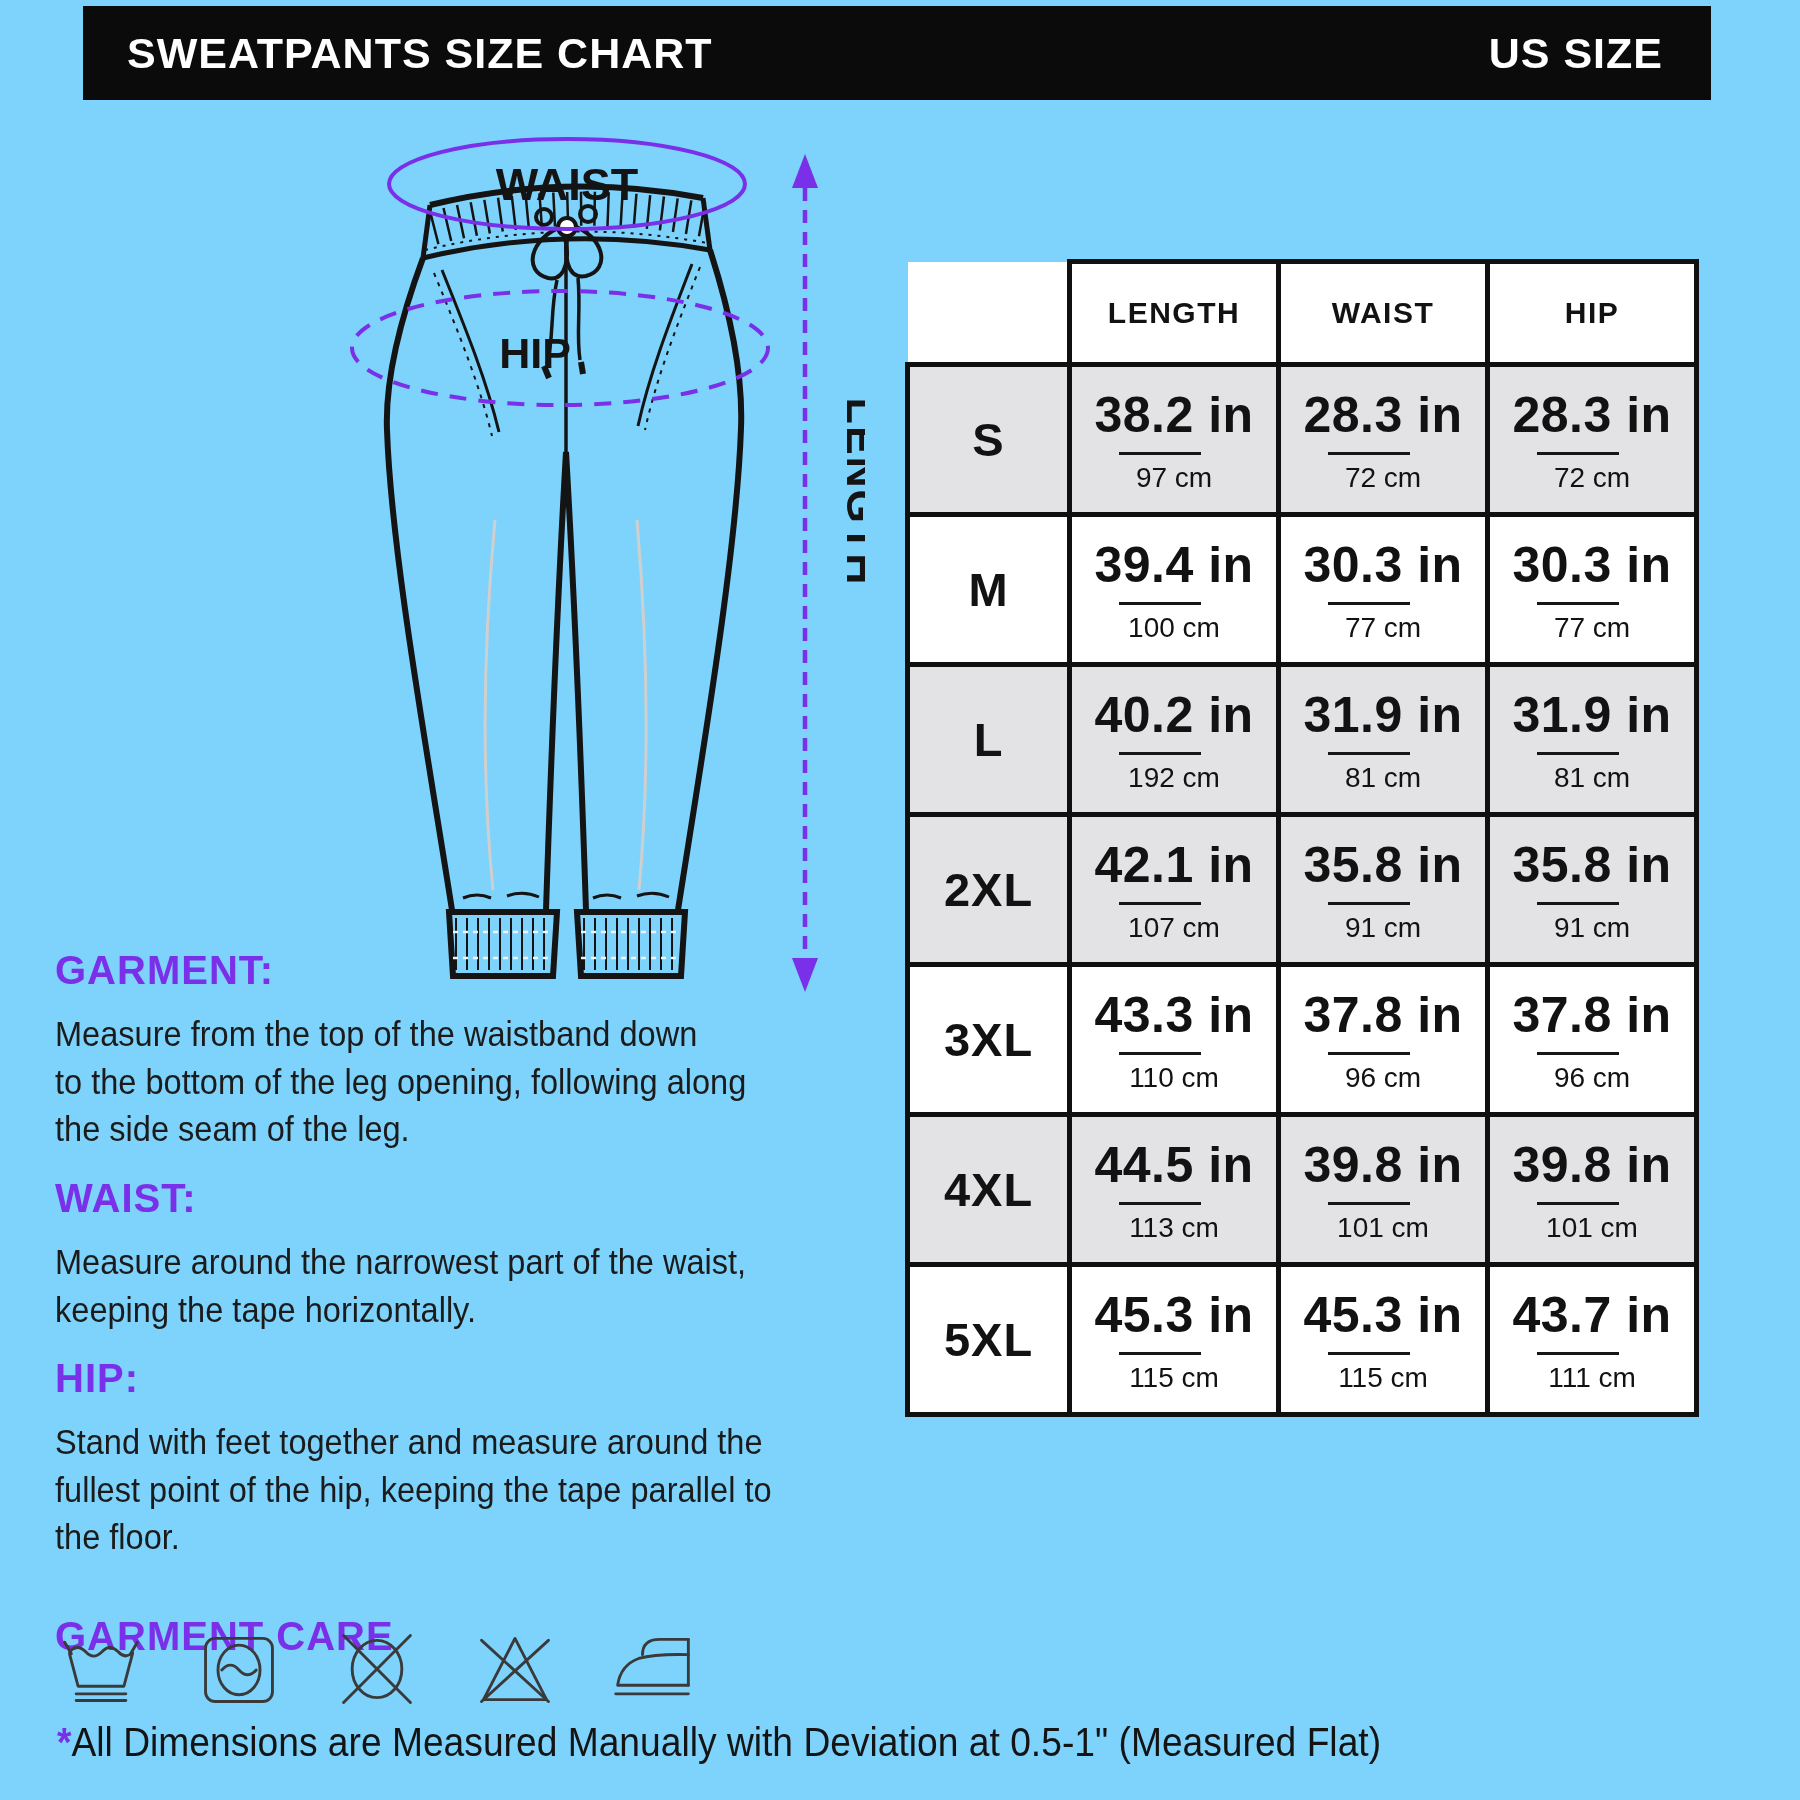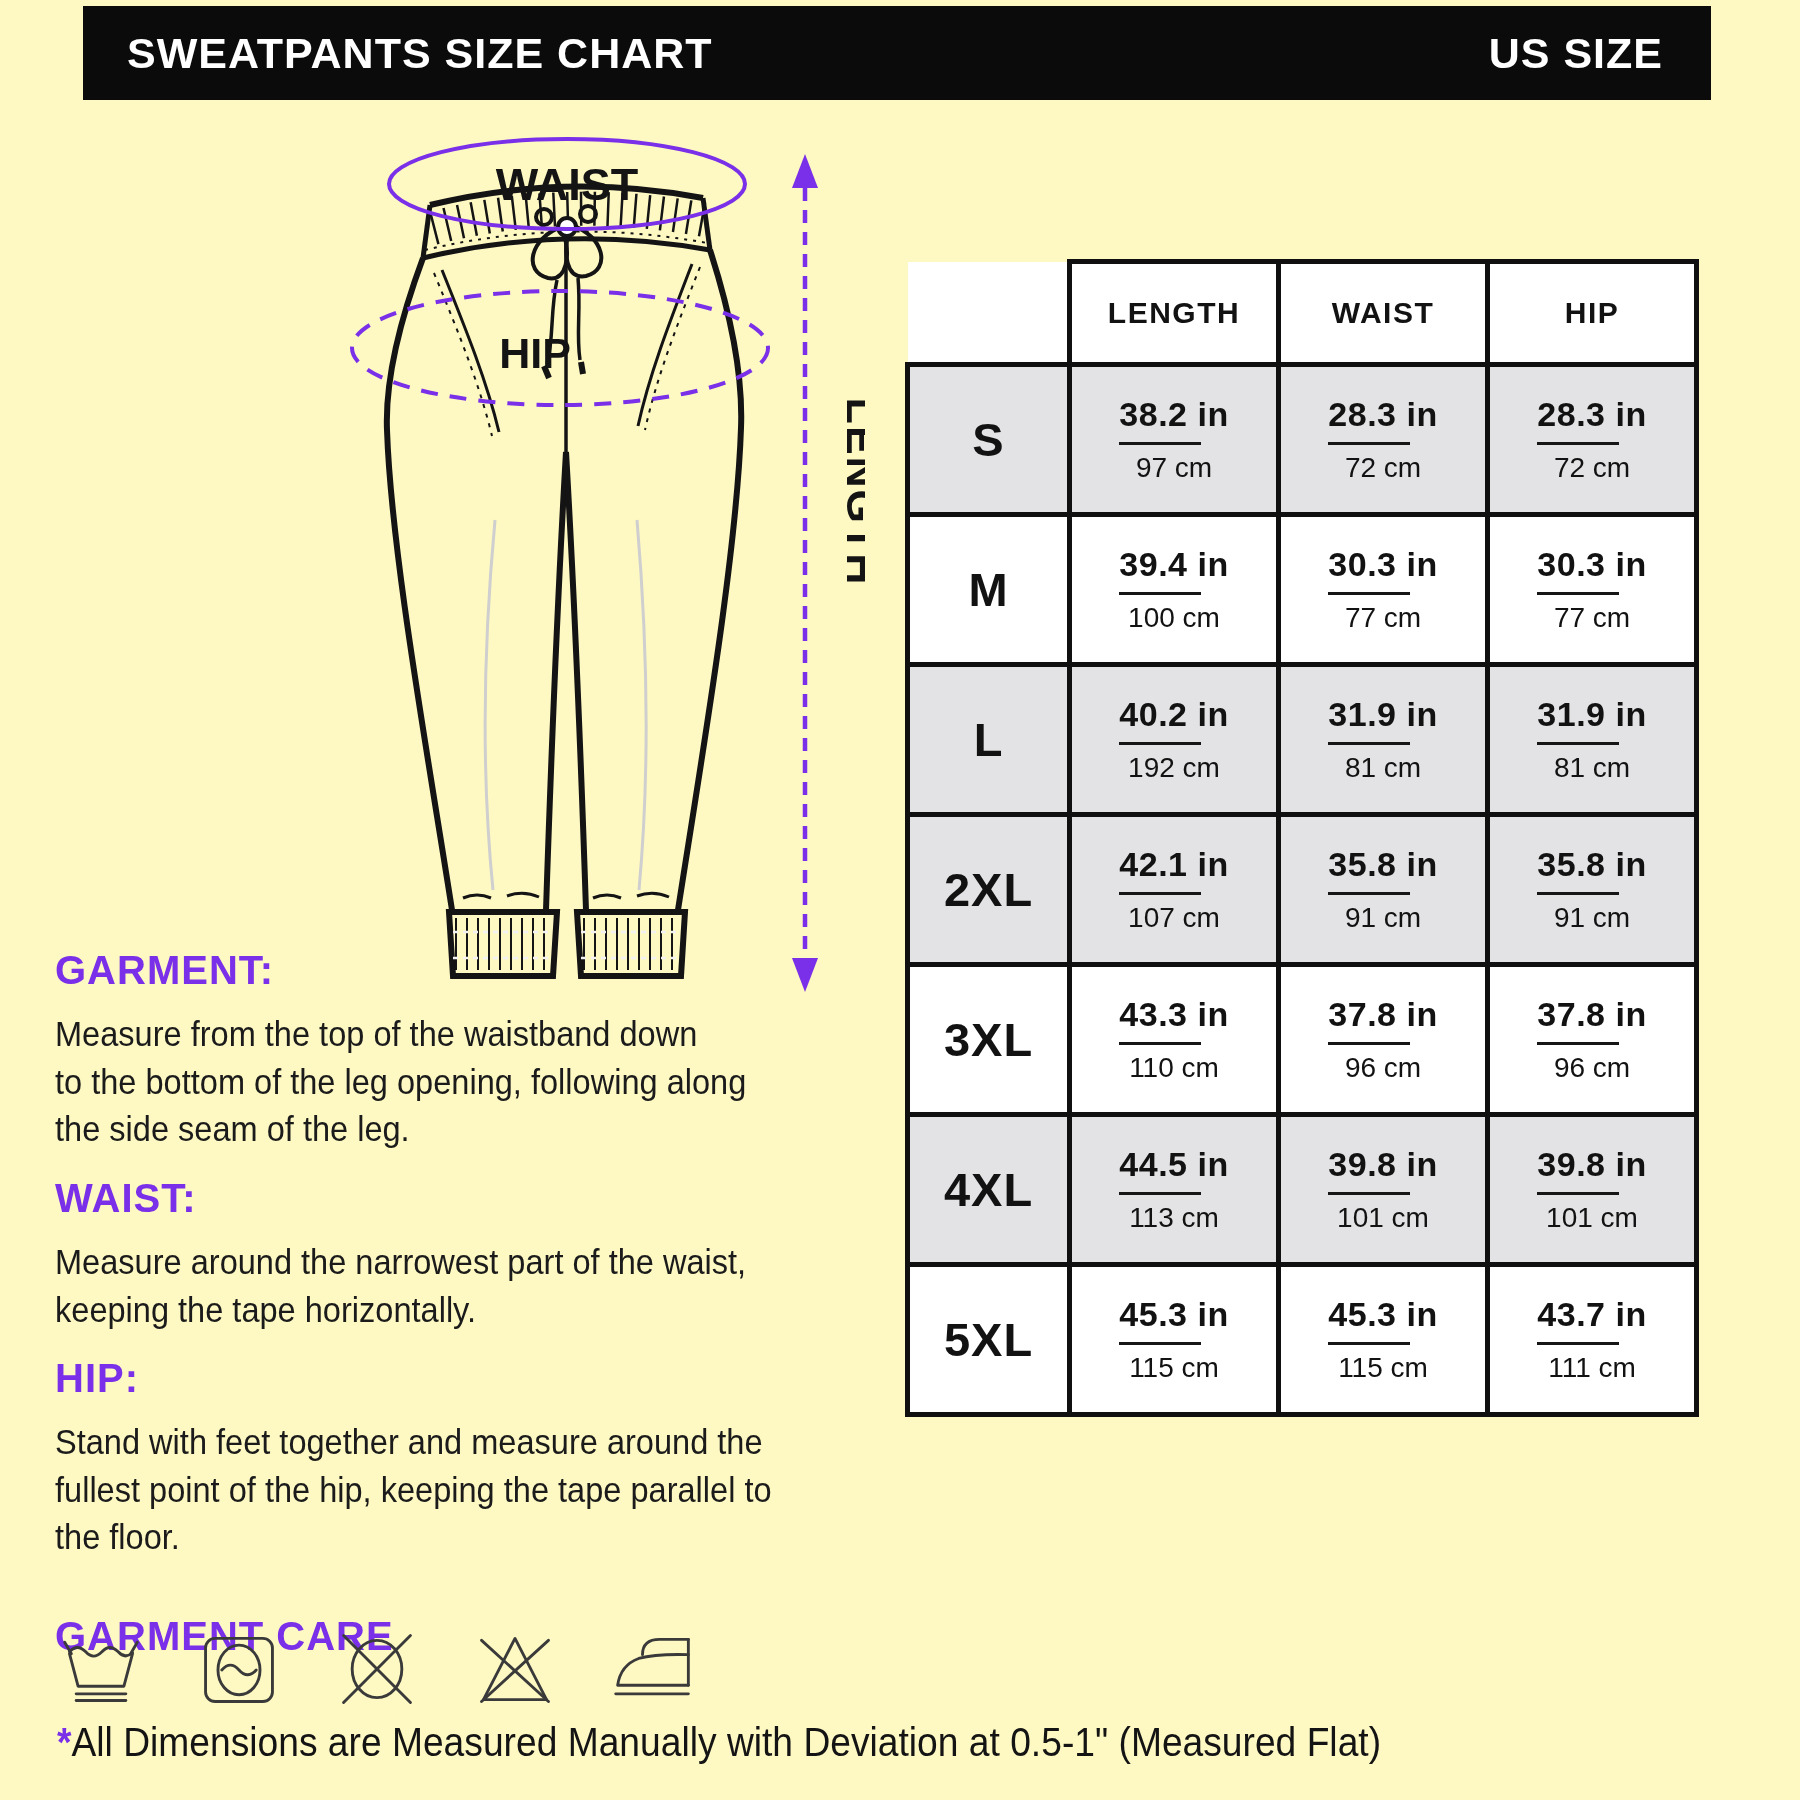--- a/index.html
+++ b/index.html
@@ -1,20 +1,20 @@
 <!DOCTYPE html>
 <html style="--accent: #7A2FE8;"><head>
 <meta charset="utf-8">
 <style>
   :root { --accent: #7A2FE8; --ink: #121212; }
   * { margin: 0; padding: 0; box-sizing: border-box; }
   body { background: #ffffff; font-family: "Liberation Sans", sans-serif; }
   .page {
     position: relative; width: 1800px; height: 1800px;
-    background: #fef9c3; overflow: hidden; color: var(--ink);
+    background: #7dd3fc; overflow: hidden; color: var(--ink);
   }
 
   
   .hero-bar {
     position: absolute; left: 83px; top: 6px; width: 1628px; height: 94px;
     background: #0b0b0b; display: flex; align-items: center;
     justify-content: space-between; padding: 0 48px 0 44px;
   }
   .hero-title, .hero-region {
     color: #ffffff; font-weight: bold; font-size: 43px; letter-spacing: 1px;
@@ -28,21 +28,21 @@
   .size-table { position: absolute; left: 905px; top: 259px; border-collapse: collapse; table-layout: fixed; }
   .size-table th, .size-table td {
     border: 5px solid #101010; text-align: center; vertical-align: middle; padding: 0;
   }
   .size-table .corner { border: none; background: #ffffff; }
   .size-table thead th { background: #ffffff; height: 103px; font-size: 30px; font-weight: bold; letter-spacing: 1.5px; }
   .size-table tbody tr { height: 150px; }
   .size-table tbody tr.odd  { background: #e3e3e5; }
   .size-table tbody tr.even { background: #ffffff; }
   .size-cell { font-size: 47px; font-weight: bold; letter-spacing: 1px; }
-  .vin { font-size: 34px; font-weight: bold; letter-spacing: 0.5px; }
+  .vin { font-size: 50px; font-weight: bold; letter-spacing: 0.5px; }
   .rule { width: 82px; height: 3px; background: #161616; margin: 8px auto 7px; transform: translateX(-14px); }
   .vcm { font-size: 28px; font-weight: normal; }
 
   
   .guide-section { position: absolute; left: 55px; }
   .guide-heading {
     color: var(--accent); font-weight: bold; font-size: 40px;
     letter-spacing: 1px; line-height: 44px; margin-bottom: 18px; white-space: nowrap;
   }
   .guide-line {

